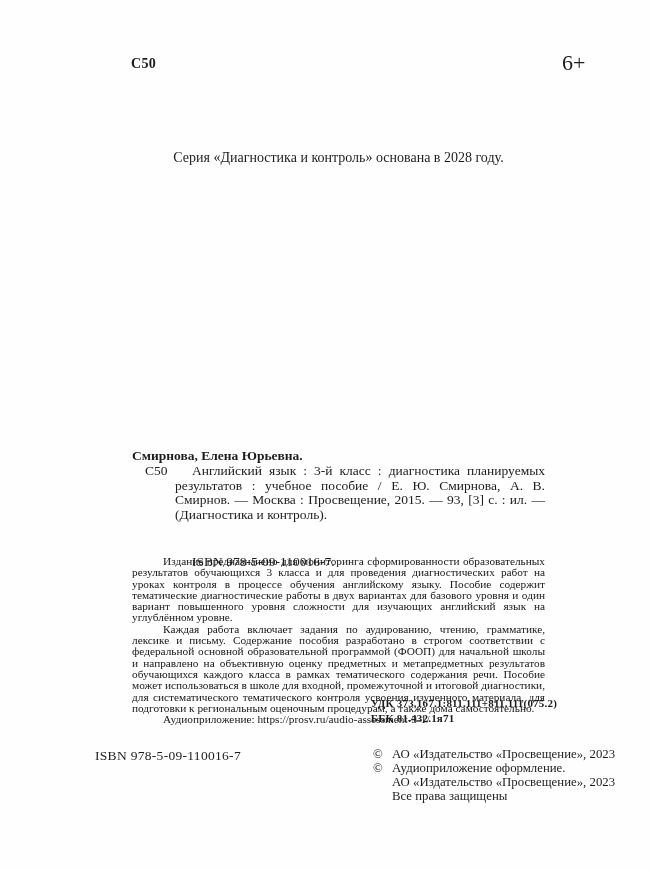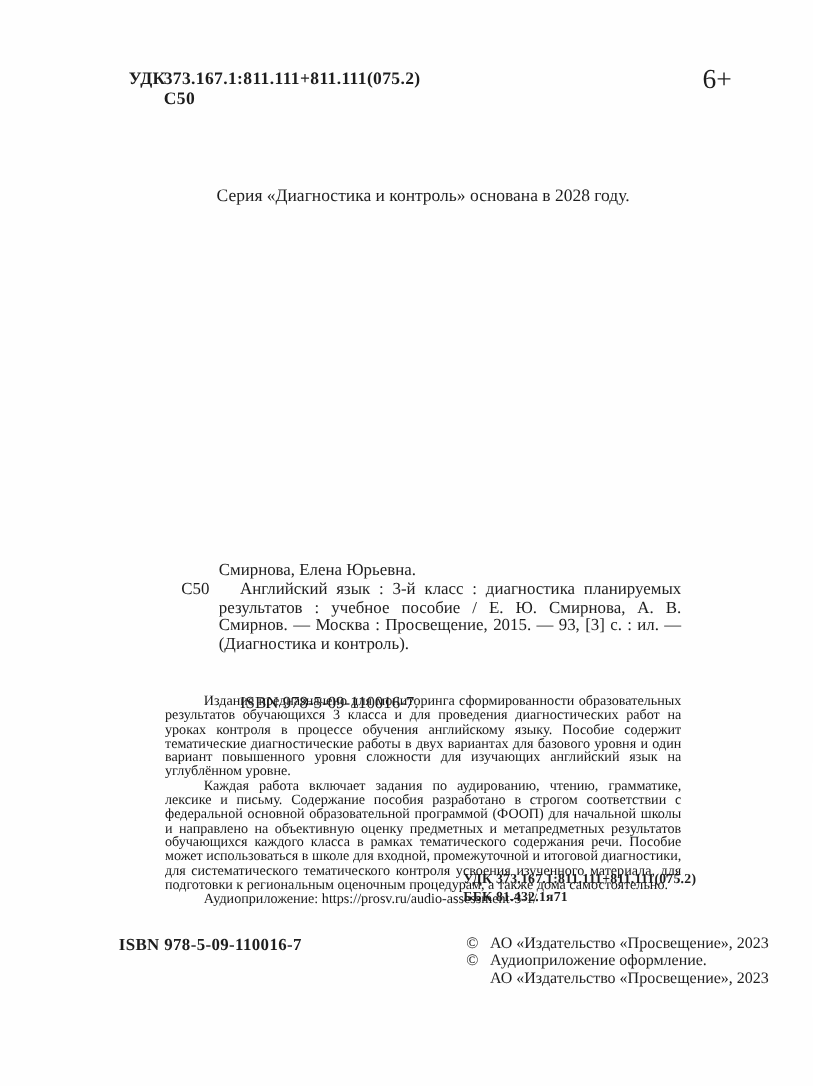--- a/index.html
+++ b/index.html
@@ -47,21 +47,21 @@
 
   
   .catalog {
     position: absolute;
     left: 132px;
     top: 449px;
     width: 413px;
     font-size: 13.5px;
     line-height: 14.8px;
   }
-  .author { margin-left: 43px; font-weight: normal; }
+  .author { font-weight: bold; }
   .entry-wrap { position: relative; }
   .entry-code { position: absolute; left: 13px; top: 0; }
   .entry-text {
     margin: 0 0 0 43px;
     text-indent: 17px;
     text-align: justify;
   }
   .entry-isbn { margin-left: 60px; margin-top: 32px; }
 
   
@@ -88,45 +88,41 @@
     line-height: 14.5px;
     letter-spacing: 0.2px;
   }
 
   
   .footer { position: absolute; left: 0; top: 747px; width: 650px; }
   .footer-isbn {
     position: absolute;
     left: 95px;
     top: 1px;
-    font-weight: bold;
+    font-weight: normal;
     font-size: 13.5px;
     letter-spacing: 0.3px;
     text-align: center;
   }
   .copyrights {
     position: absolute;
     left: 373px;
     top: 0;
     font-size: 12.8px;
     line-height: 14px;
   }
   .c-row { display: flex; }
   .c-sign { display: inline-block; width: 19px; flex: none; }
 </style>
 </head>
 <body>
 
 <div class="page">
 
   <div class="top-codes">
-    <div class="code-line">
-      <span class="code-label">УДК</span>
-      <span>373.167.1:811.111+811.111(075.2)</span>
-    </div>
     <div class="code-line">
       <span class="code-label"></span>
       <span>С50</span>
     </div>
   </div>
 
   <div class="age">6+</div>
 
   <div class="series">Серия «Диагностика и контроль» основана в 2028 году.</div>
 
@@ -155,18 +151,19 @@
     <div class="copyrights">
       <div class="c-row">
         <span class="c-sign">©</span>
         <span>АО «Издательство «Просвещение», 2023</span>
       </div>
       <div class="c-row">
         <span class="c-sign">©</span>
         <span>
           <div>Аудиоприложение оформление.</div>
           <div>АО «Издательство «Просвещение», 2023</div>
+          <div>Все права защищены</div>
         </span>
       </div>
     </div>
   </div>
 
 </div>
 
 </body></html>

